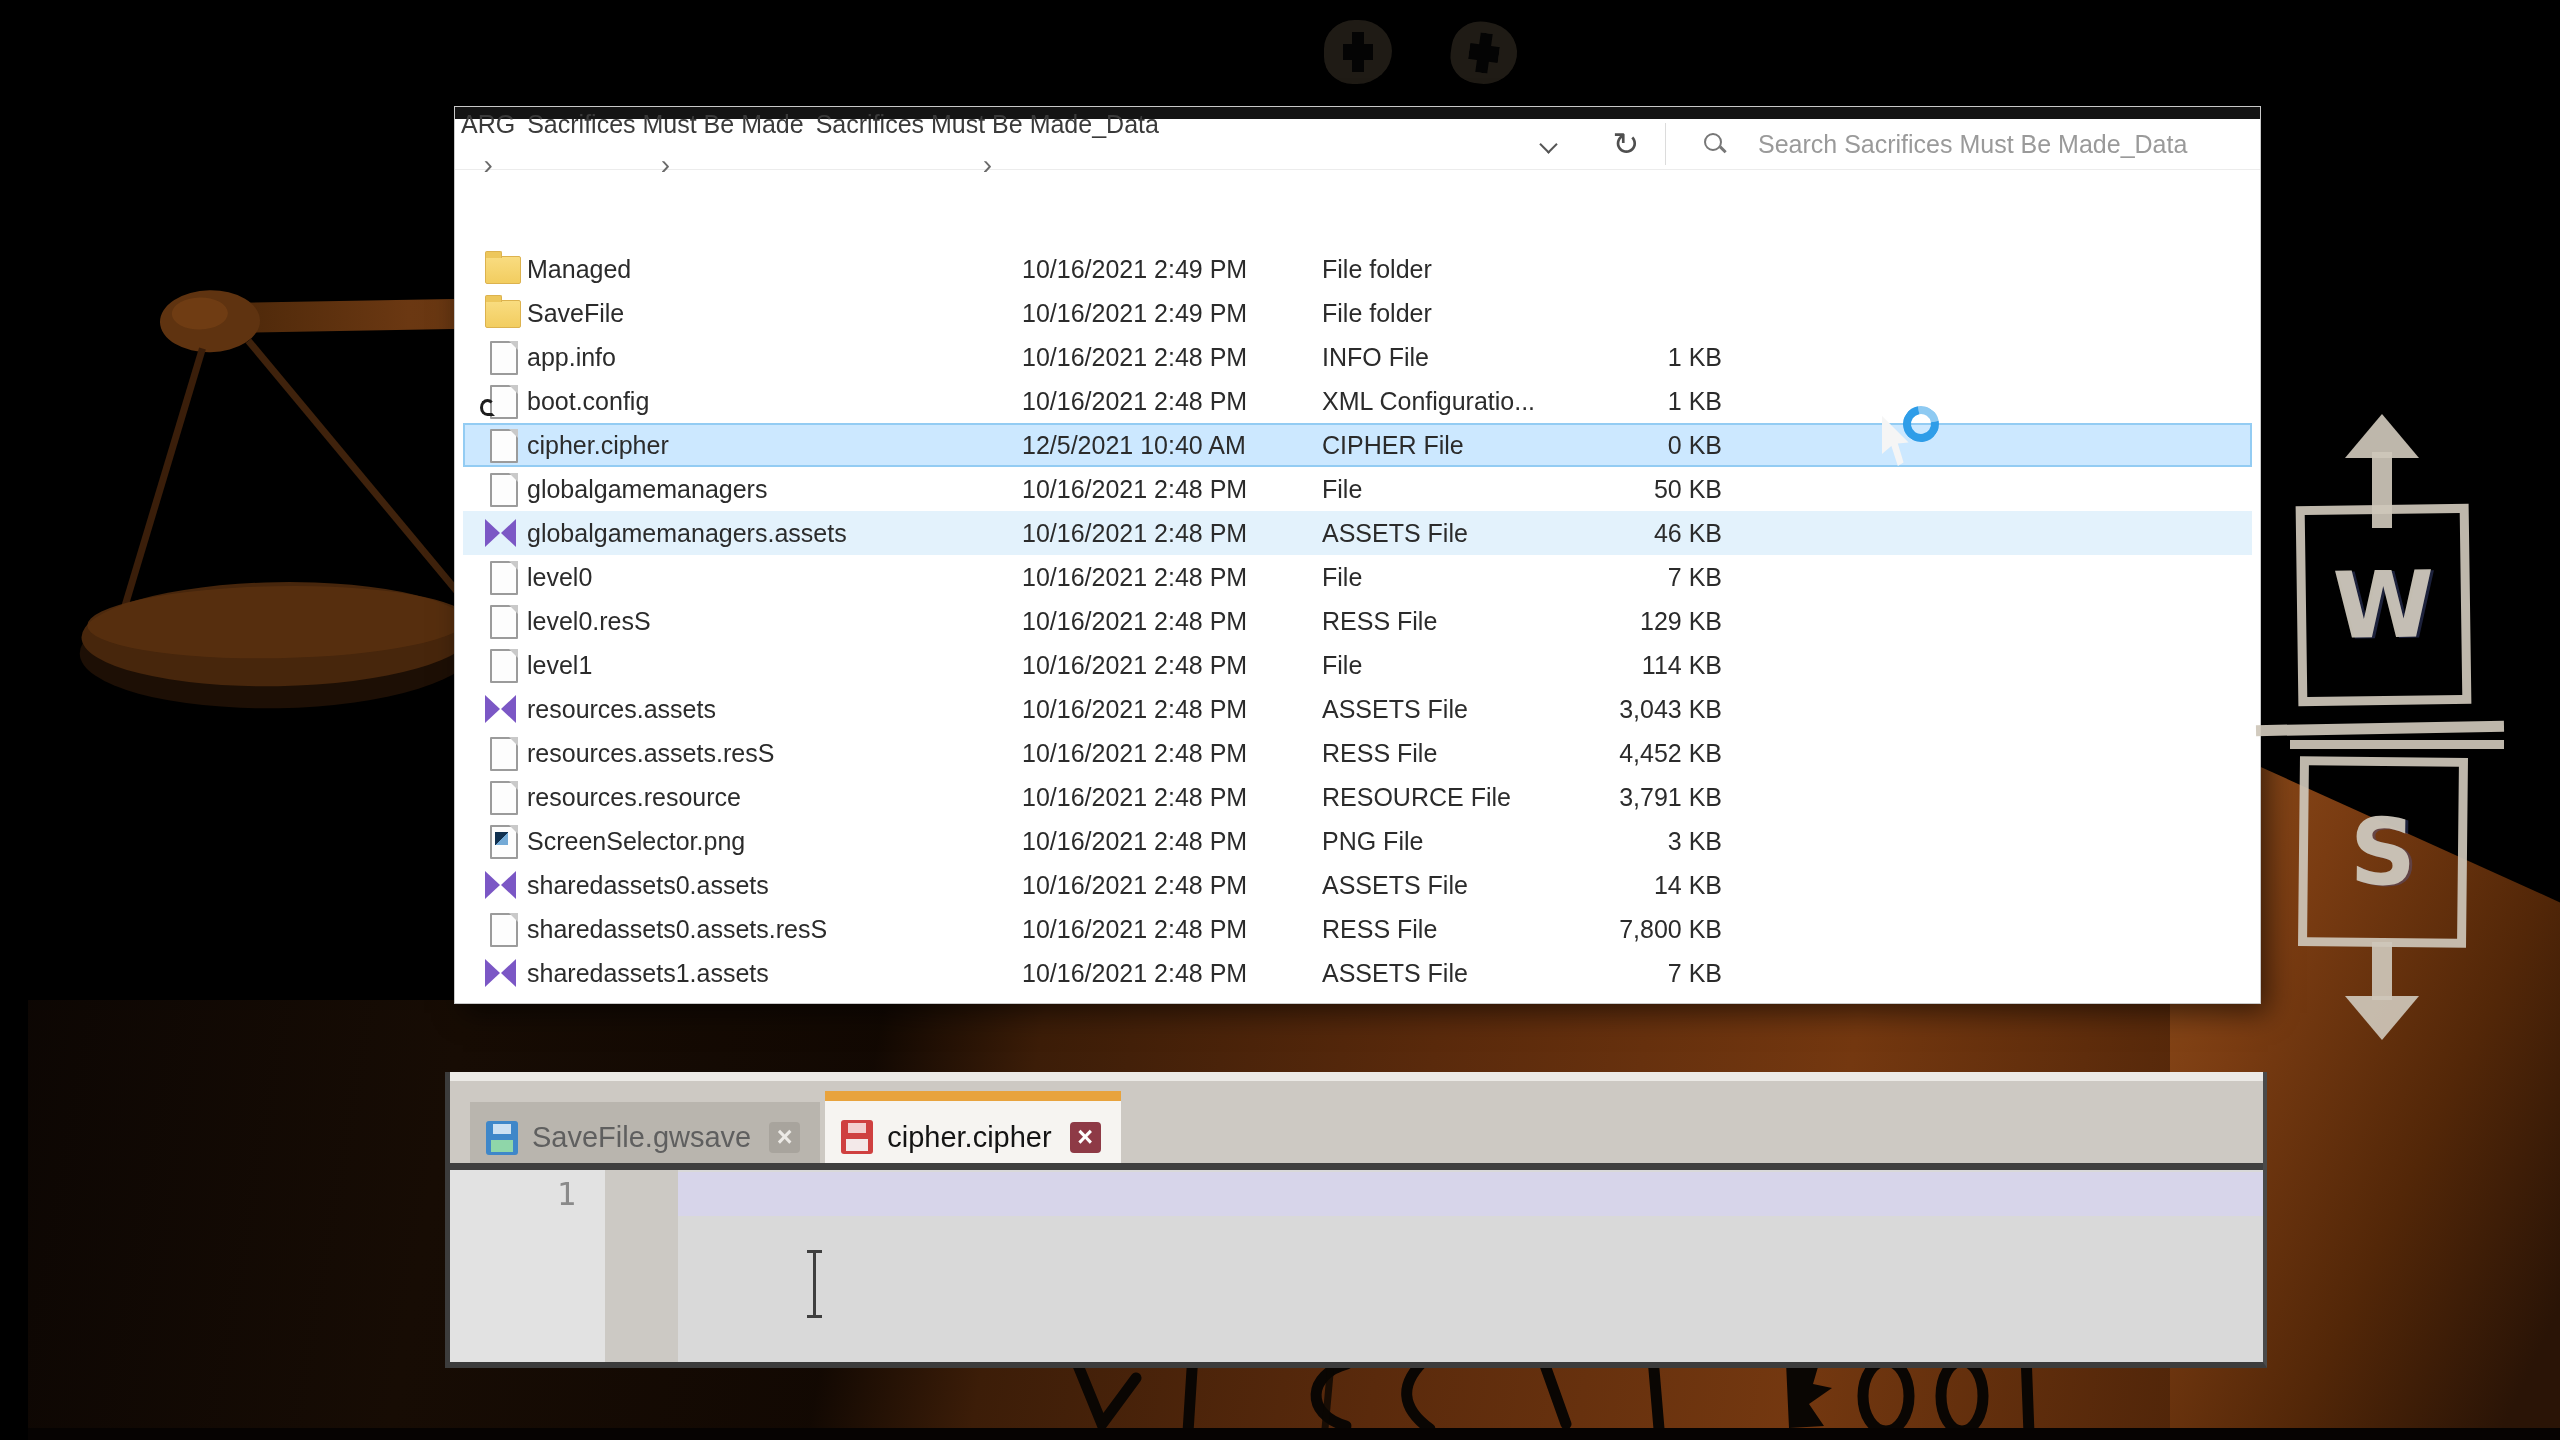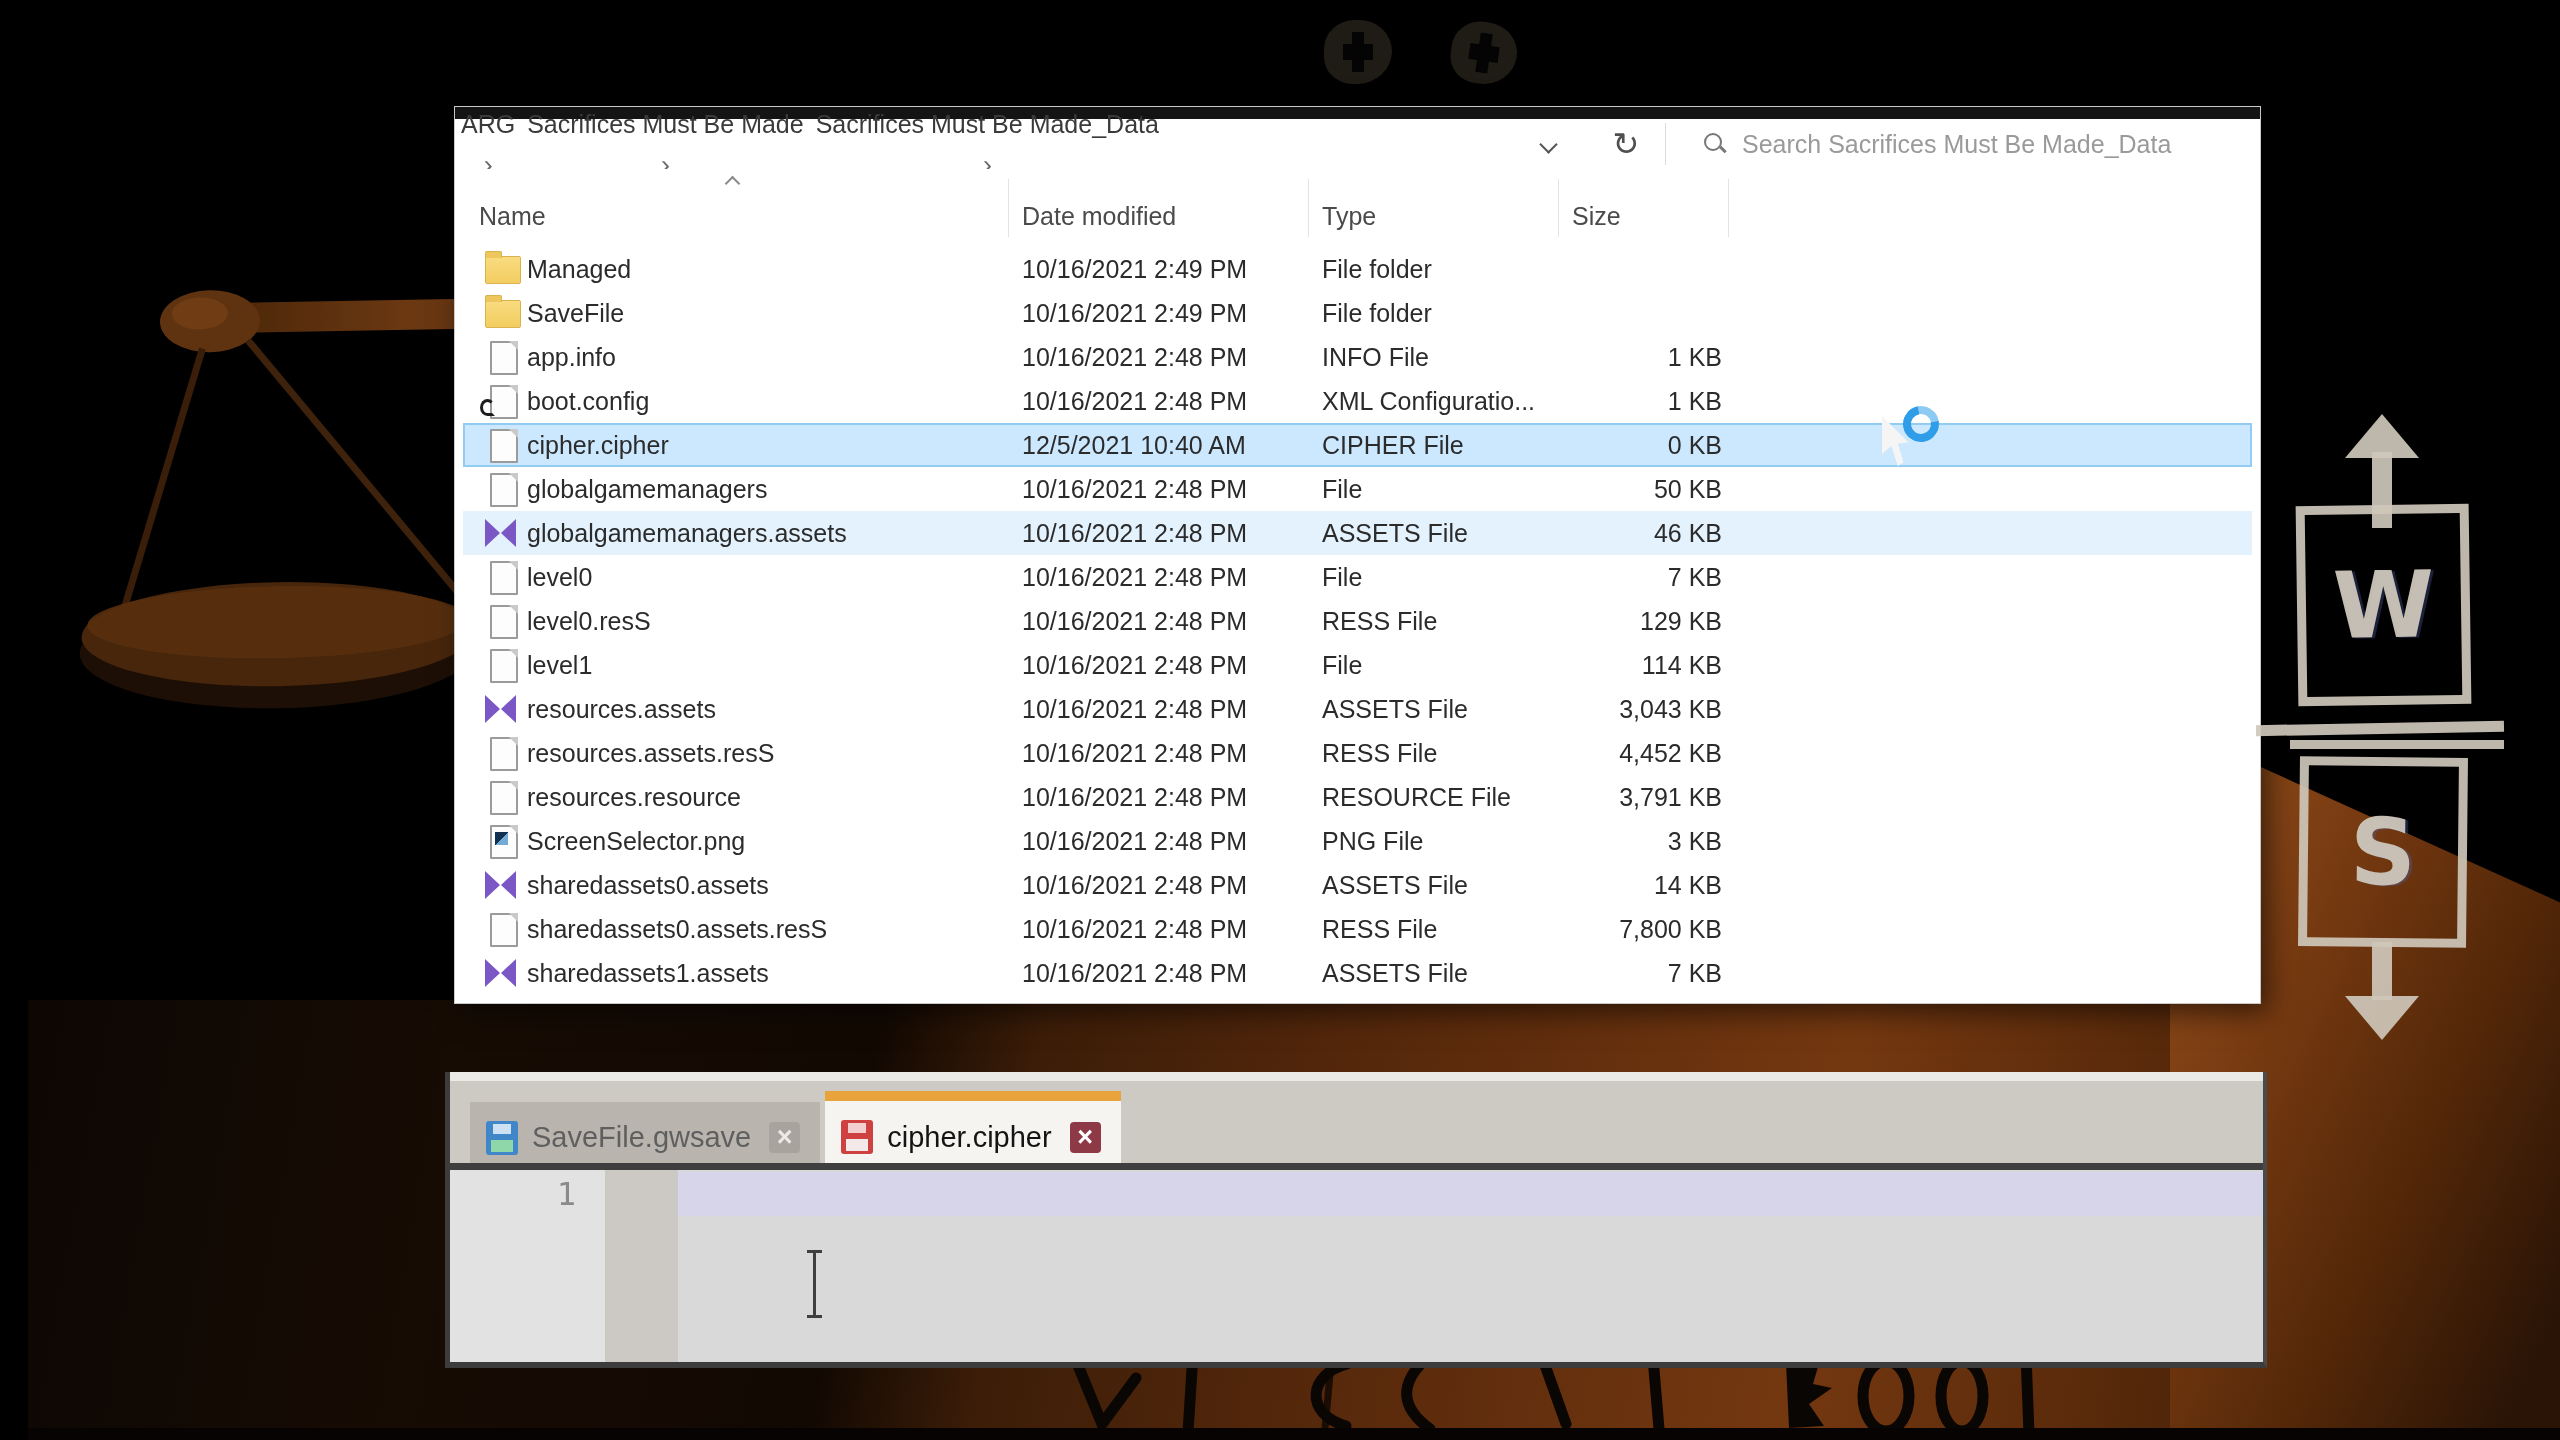--- a/index.html
+++ b/index.html
@@ -53,21 +53,21 @@
   .addr-chevron{position:absolute;left:1085px;top:17px;width:18px;height:18px;}
   .addr-chevron::before{content:"";position:absolute;left:2px;top:2px;width:11px;height:11px;
     border-right:2.5px solid #555;border-bottom:2.5px solid #555;transform:rotate(45deg);}
   .refresh{position:absolute;left:1150px;top:4px;width:42px;height:42px;
     font-family:"DejaVu Sans",sans-serif;font-size:32px;color:#4f4f4f;display:flex;align-items:center;justify-content:center;}
   .toolbar-divider{position:absolute;left:1210px;top:4px;width:1px;height:42px;background:#dcdcdc;}
   .searchbox{position:absolute;left:1225px;top:0;width:578px;height:50px;display:flex;align-items:center;}
   .mag{position:relative;width:26px;height:26px;margin-left:22px;flex:0 0 auto;}
   .mag::before{content:"";position:absolute;left:2px;top:2px;width:14px;height:14px;border:2.5px solid #777;border-radius:50%;}
   .mag::after{content:"";position:absolute;left:17px;top:17px;width:8px;height:2.5px;background:#777;transform:rotate(45deg);}
-  .searchbox input{border:none;outline:none;background:transparent;flex:1;margin-left:12px;
+  .searchbox input{border:none;outline:none;background:transparent;flex:1;margin-left:28px;
     font-family:"Liberation Sans",sans-serif;font-size:25px;color:#701a75;}
   .searchbox input::placeholder{color:#9a9a9a;opacity:1;}
 
   .x-header{position:absolute;left:0;top:62px;width:100%;height:76px;background:#fff;color:#4a4a4a;}
   .hcell{position:absolute;bottom:14px;white-space:nowrap;cursor:default;}
   .h-name{left:24px;} .h-date{left:567px;} .h-type{left:867px;} .h-size{left:1117px;}
   .colsep{position:absolute;top:10px;width:1px;height:58px;background:#e4e4e4;}
   .sortcaret{position:absolute;left:270px;top:4px;width:16px;height:16px;}
   .sortcaret::before{content:"";position:absolute;left:2px;top:5px;width:9px;height:9px;
     border-left:2px solid #8a8a8a;border-top:2px solid #8a8a8a;transform:rotate(45deg);}
@@ -210,31 +210,20 @@
         </div>
       <div class="addr-chevron"></div>
       <div class="refresh">↻</div>
       <div class="toolbar-divider"></div>
       <div class="searchbox">
         <span class="mag"></span>
         <input type="text" placeholder="Search Sacrifices Must Be Made_Data" style="">
       </div>
     </div>
 
-    <div class="x-header">
-      <span class="sortcaret"></span>
-      <span class="hcell h-name">Name</span>
-      <span class="hcell h-date">Date modified</span>
-      <span class="hcell h-type">Type</span>
-      <span class="hcell h-size">Size</span>
-      <span class="colsep" style="left:553px"></span>
-      <span class="colsep" style="left:853px"></span>
-      <span class="colsep" style="left:1103px"></span>
-      <span class="colsep" style="left:1273px"></span>
-    </div>
 
     <div class="rows">
 
         <div class="row" data-state="normal">
           <span class="ficon" data-icon="folder"></span>
           <span class="cell c-name">Managed</span>
           <span class="cell c-date">10/16/2021 2:49 PM</span>
           <span class="cell c-type">File folder</span>
           <span class="cell c-size"></span>
         </div>

